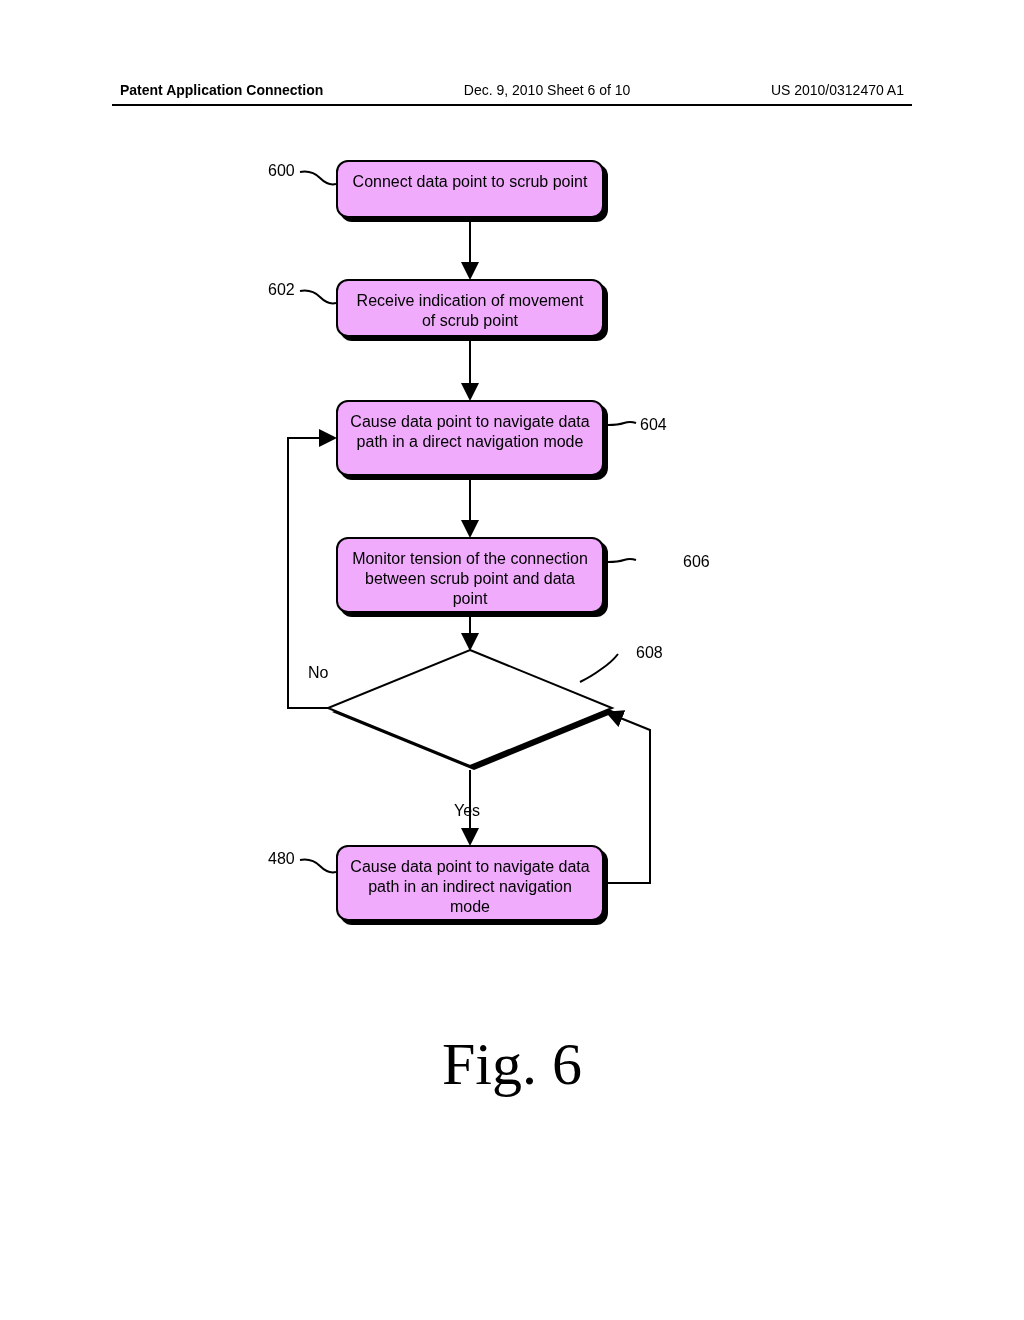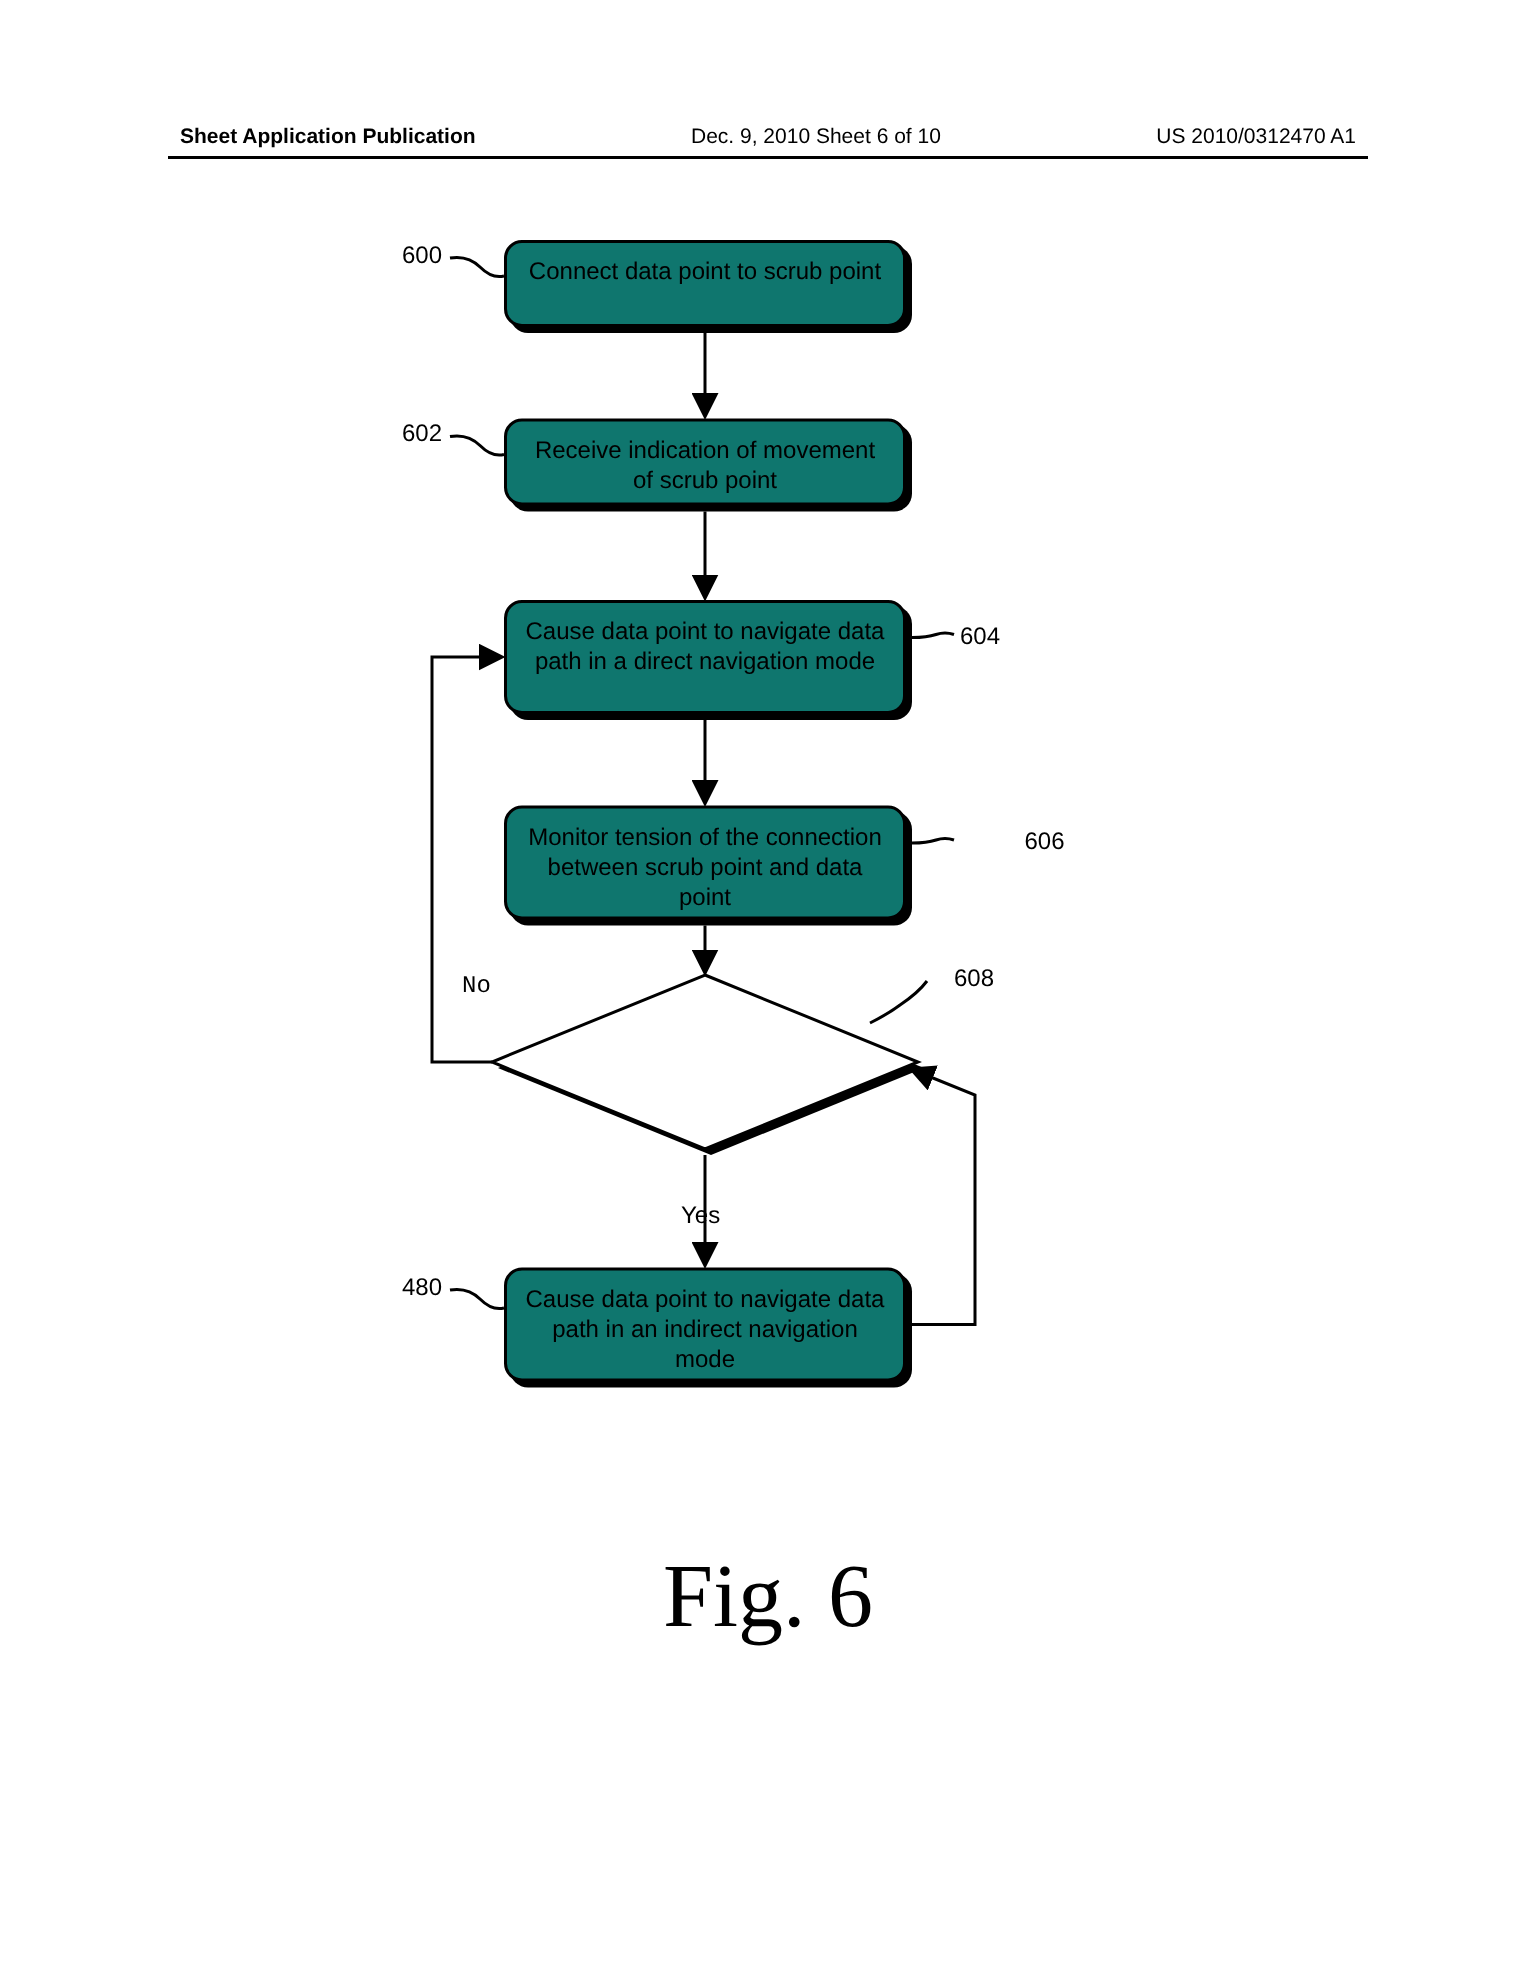--- a/index.html
+++ b/index.html
@@ -30,21 +30,21 @@
     left: 112px;
     right: 112px;
     height: 2px;
     background: #000;
   }
 
   
   .fbox {
     position: absolute;
     width: 268px;
-    background: #0f766e;
+    background: #f0abfc;
     border: 2px solid #000;
     border-radius: 12px;
     box-sizing: border-box;
     text-align: center;
     font-size: 16px;
     line-height: 1.25;
     padding: 10px 12px;
   }
   .shadow {
     position: absolute;
@@ -72,21 +72,21 @@
     top: 0; left: 0;
     width: 1024px;
     height: 1320px;
     pointer-events: none;
   }
 </style>
 </head>
 <body>
 
 <div class="page-header">
-  <span class="left">Sheet Application Publication</span>
+  <span class="left">Patent Application Connection</span>
   <span class="center">Dec. 9, 2010  Sheet 6 of 10</span>
   <span class="right">US 2010/0312470 A1</span>
 </div>
 <div class="hr"></div>
 
 <div class="shadow" style="left:340px; top:164px; width:268px; height:58px;"></div>
 <div class="fbox" style="left:336px; top:160px; height:58px;">
   <span>Connect data point to scrub point</span>
 </div>
 
@@ -114,21 +114,21 @@
   <span>Connection tension exceeds threshold?</span>
 </div>
 
 <div class="ref" style="left:268px; top:162px;">600</div>
 <div class="ref" style="left:268px; top:281px;">602</div>
 <div class="ref" style="left:640px; top:416px;">604</div>
 <div class="ref" style="left:640px; top:553px;margin-left:43px;">606</div>
 <div class="ref" style="left:636px; top:644px;">608</div>
 <div class="ref" style="left:268px; top:850px;">480</div>
 
-<div class="ref" style="left:308px; top:648px;font-family:Liberation Mono, monospace;">No</div>
+<div class="ref" style="left:308px; top:664px;">No</div>
 <div class="ref" style="left:454px; top:802px;">Yes</div>
 
 <div class="fig-caption" style="top:1030px;">Fig. 6</div>
 
 <svg class="overlay" viewBox="0 0 1024 1320">
   <defs>
     <marker id="arrow" viewBox="0 0 12 12" refX="10" refY="6" markerWidth="9" markerHeight="9" orient="auto-start-reverse">
       <path d="M0,0 L12,6 L0,12 Z" fill="#000"></path>
     </marker>
   </defs>

